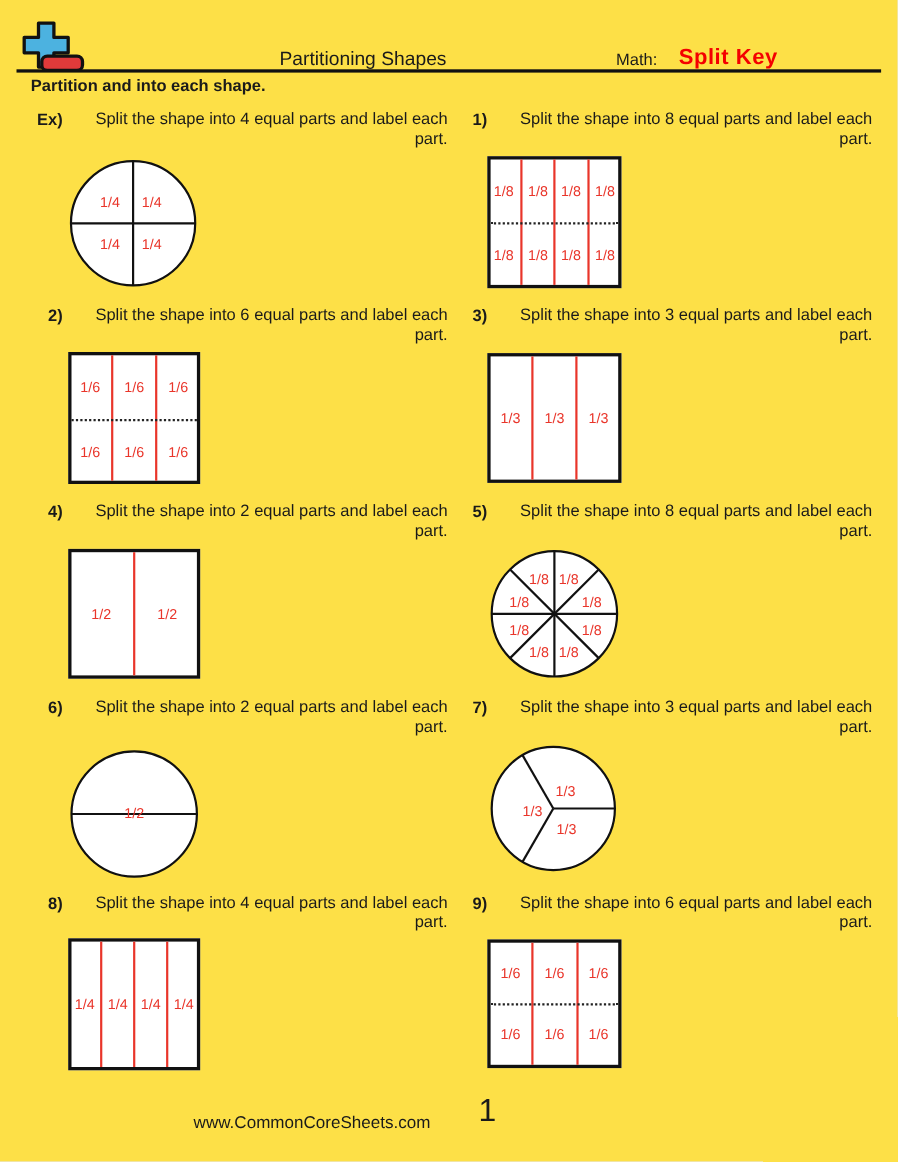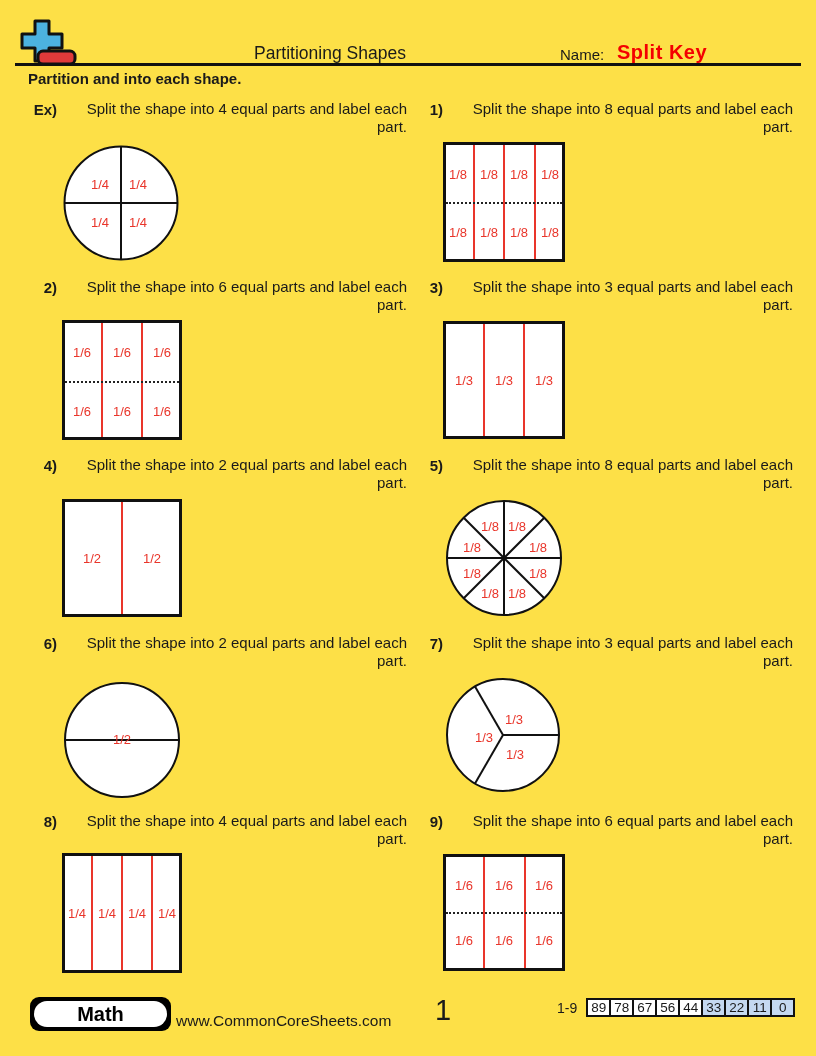--- a/index.html
+++ b/index.html
@@ -47,21 +47,21 @@
 <div class="page">
 
   <div class="logo">
     <svg width="60" height="50" viewBox="0 0 60 50">
       <path d="M17 3 h14 v13 h13 v14 h-13 v13 h-14 v-13 h-13 v-14 h13 z" fill="#4cb2e0" stroke="#111" stroke-width="3" stroke-linejoin="round"></path>
       <rect x="20" y="33" width="37" height="13" rx="5" fill="#e03a3a" stroke="#111" stroke-width="3"></rect>
     </svg>
   </div>
   <div class="hline"></div>
   <div class="title">Partitioning Shapes</div>
-  <div class="name-label">Name:</div>
+  <div class="name-label">Math:</div>
   <div class="answer-key">Split Key</div>
   <div class="instruction">Partition and into each shape.</div>
 
   <div class="problem" style="left:30px;top:100px;">
     <span class="pnum">Ex)</span>
     <span class="ptext">Split the shape into 4 equal parts and label each part.</span>
   </div>
   <div class="problem" style="left:417px;top:100px;">
     <span class="pnum narrow">1)</span>
     <span class="ptext">Split the shape into 8 equal parts and label each part.</span>
@@ -205,33 +205,16 @@
     <div class="vline" style="left:78px;"></div>
     <div class="hdot" style="top:55px;"></div>
     <span class="frac" style="left:18px;top:28px;">1/6</span>
     <span class="frac" style="left:58px;top:28px;">1/6</span>
     <span class="frac" style="left:98px;top:28px;">1/6</span>
     <span class="frac" style="left:18px;top:83px;">1/6</span>
     <span class="frac" style="left:58px;top:83px;">1/6</span>
     <span class="frac" style="left:98px;top:83px;">1/6</span>
   </div>
 
-  <div class="badge">
-    <div class="badge-inner">Math</div>
-  </div>
   <div class="site">www.CommonCoreSheets.com</div>
   <div class="pageno">1</div>
-  <div class="score">
-    <span class="score-range">1-9</span>
-    <span class="score-cells">
-      <span class="score-cell">89</span>
-      <span class="score-cell">78</span>
-      <span class="score-cell">67</span>
-      <span class="score-cell">56</span>
-      <span class="score-cell">44</span>
-      <span class="score-cell hl">33</span>
-      <span class="score-cell hl">22</span>
-      <span class="score-cell hl">11</span>
-      <span class="score-cell hl">0</span>
-    </span>
-  </div>
 
 </div>
 
 </body></html>

